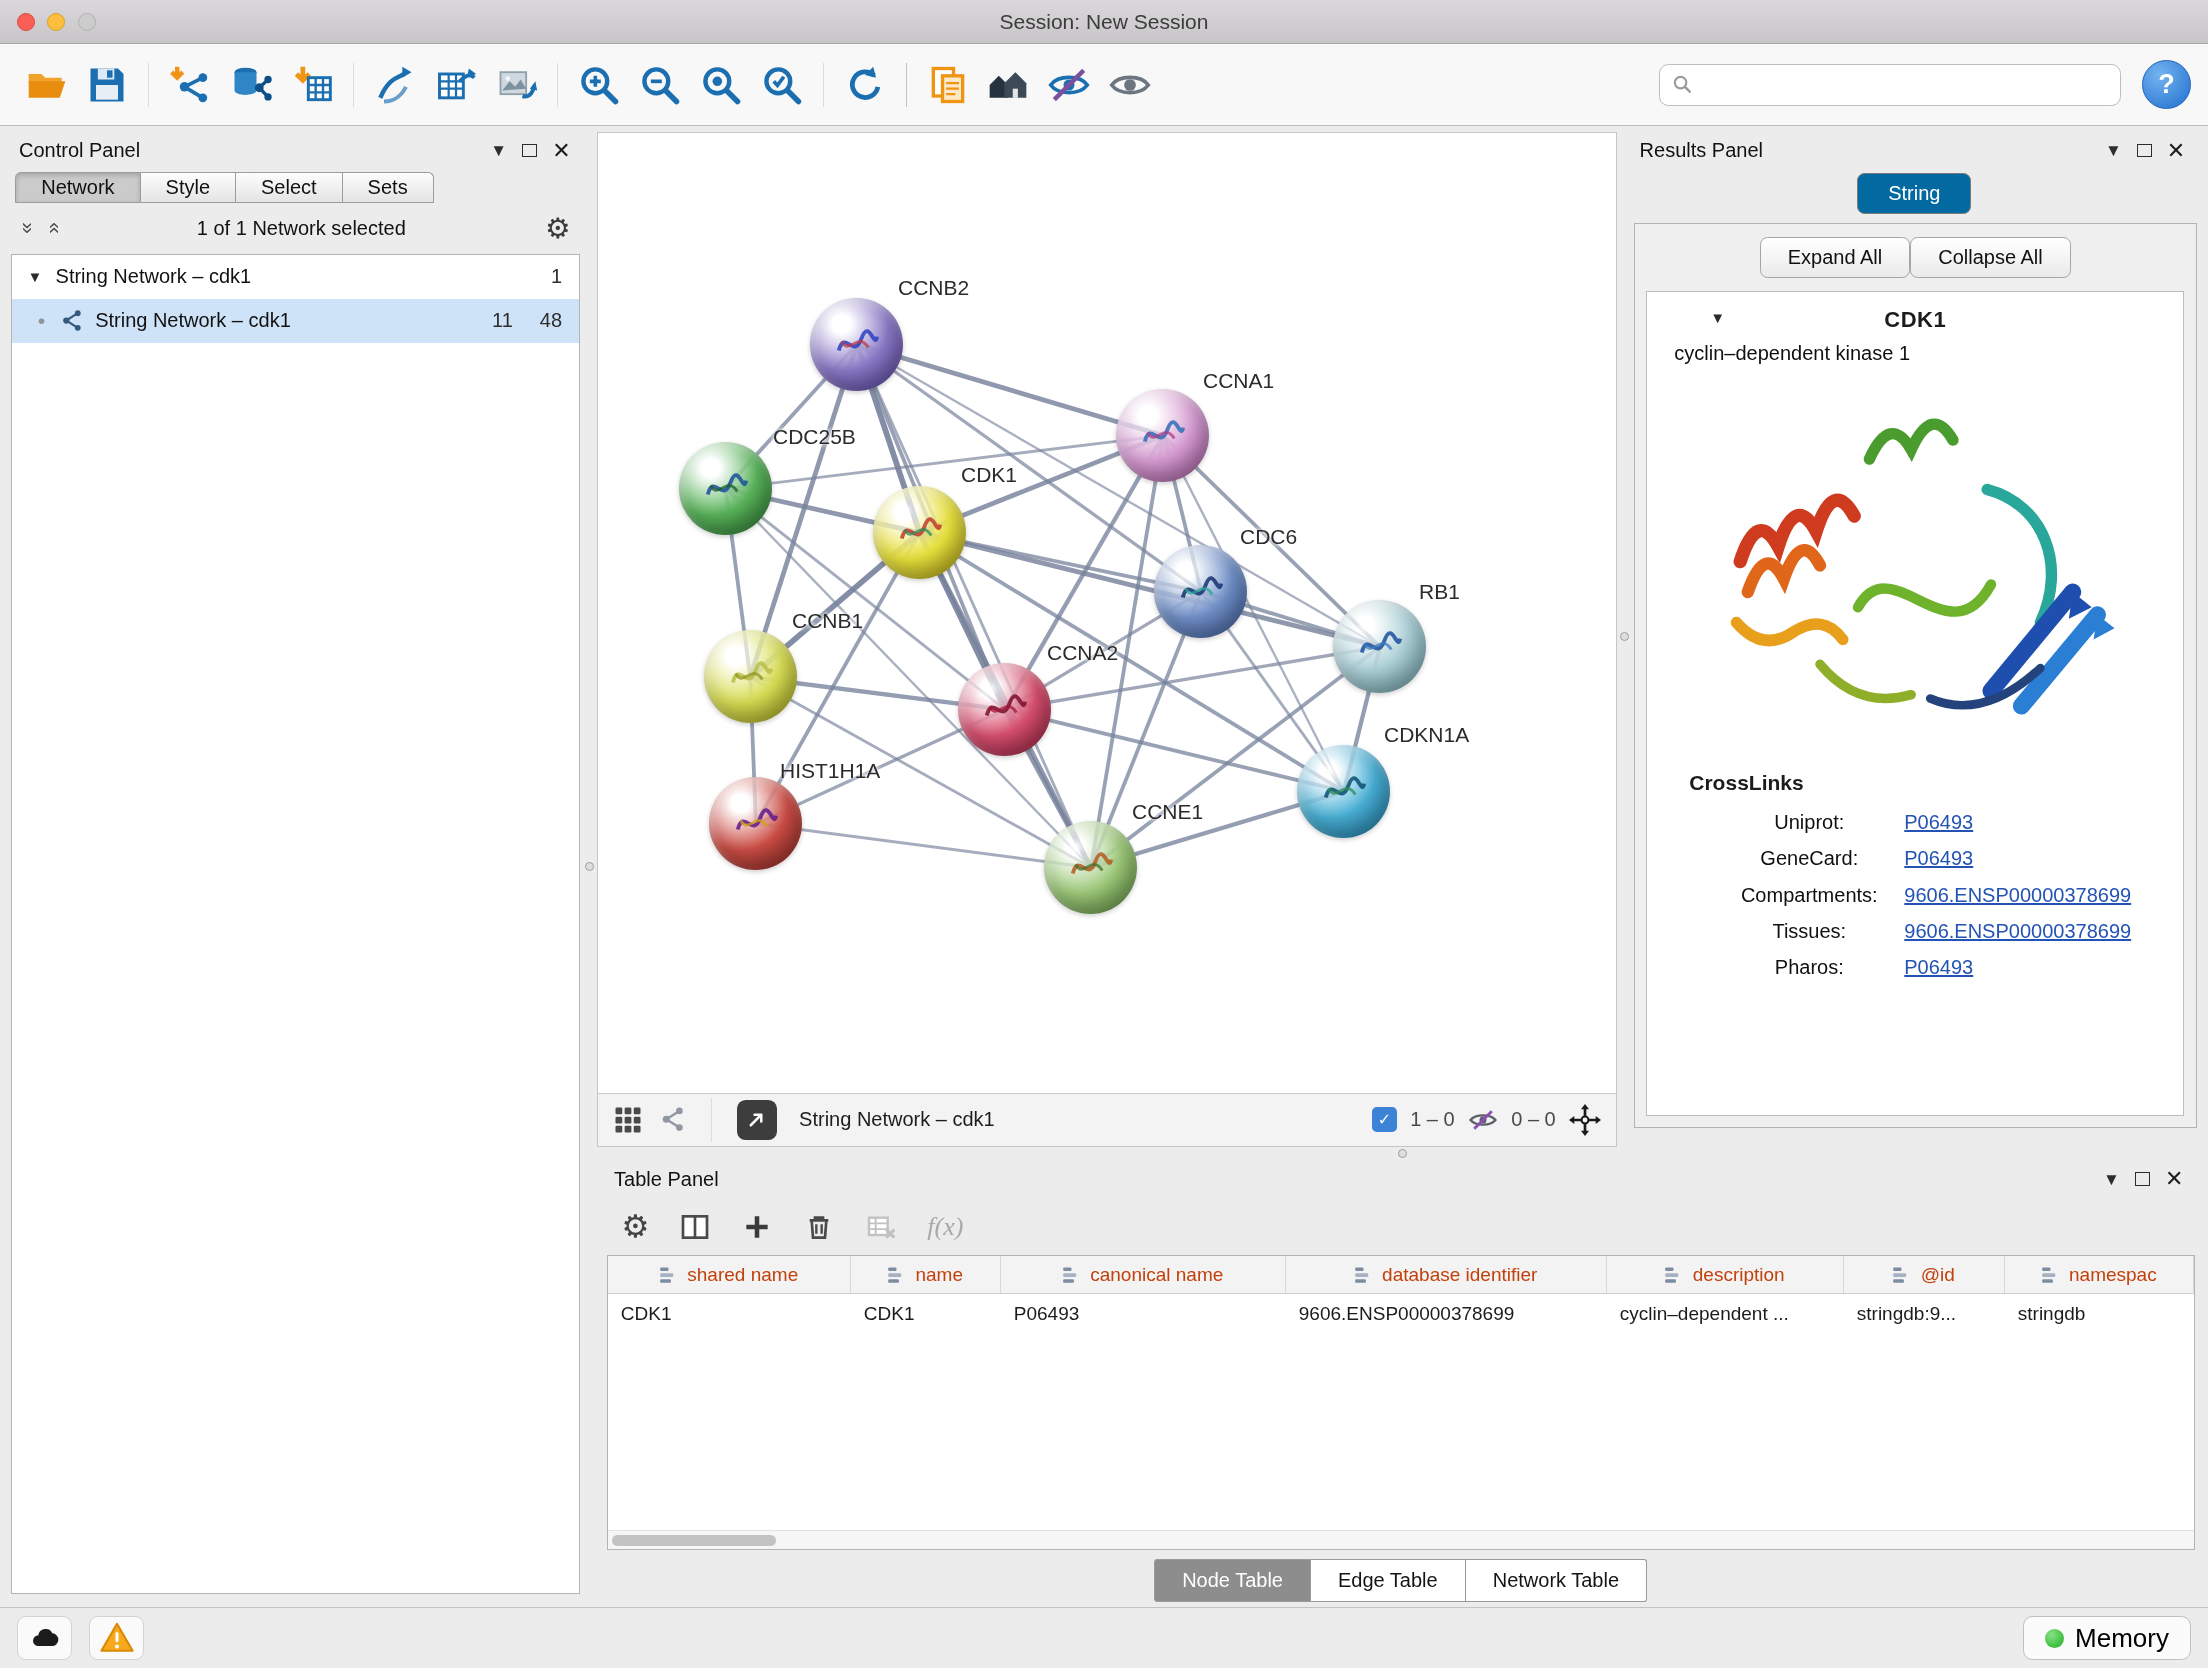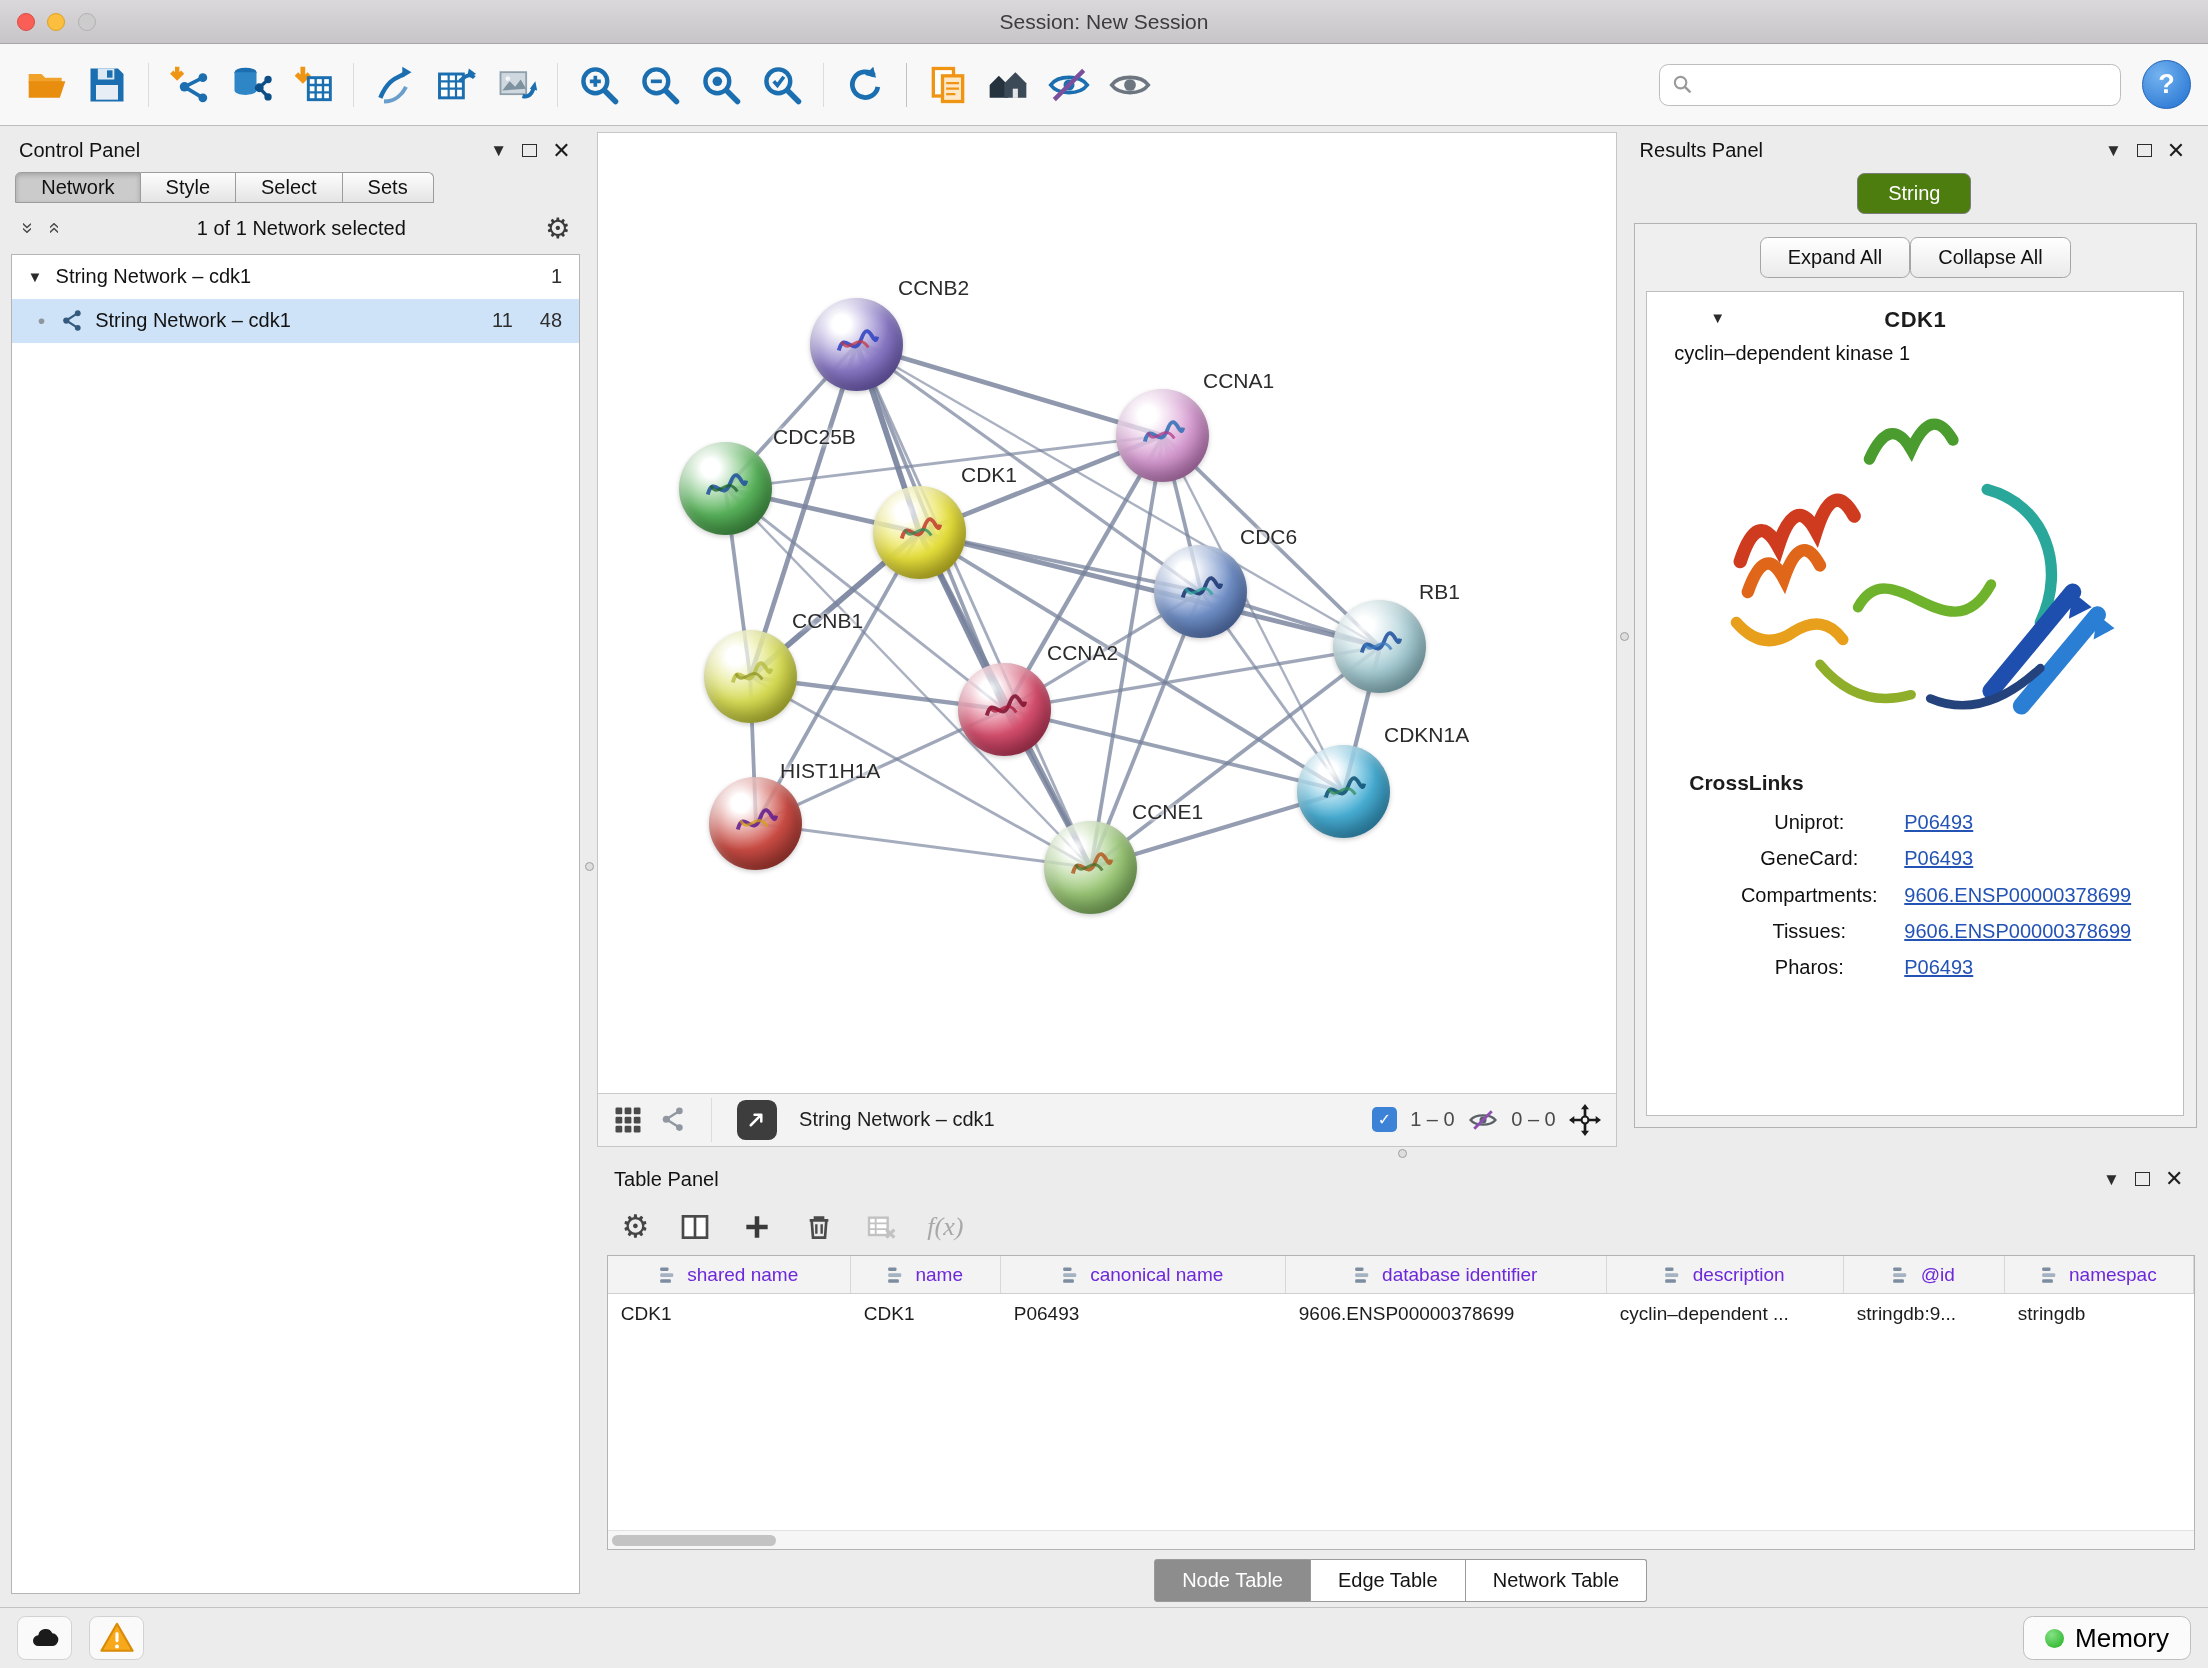--- a/index.html
+++ b/index.html
@@ -81,21 +81,21 @@
   .cf-ic { display:flex; align-items:center; cursor:pointer; }
   .cf-name { font-size:20px; color:#1d1d1d; margin-left:7.6px; }
   .cf-right { margin-left:auto; display:flex; align-items:center; gap:13.3px; }
   .cf-count { font-size:20px; color:#4a4a4a; }
   .checkbox { width:25px; height:25px; border-radius:4.8px; background:#3c83d8; color:#fff; display:flex; align-items:center; justify-content:center; font-size:16px; cursor:pointer; }
   .darkbtn { width:40px; height:40px; border-radius:8.6px; background:#3d3d3d; border:none; display:flex; align-items:center; justify-content:center; cursor:pointer; }
 
   
   .results-panel { width:576px; flex:none; display:flex; flex-direction:column; padding:5.7px 11.4px 0 0; min-height:0; }
   .rp-tabrow { display:flex; justify-content:center; padding:3.8px 0 9.5px; }
-  .rp-tab { background:#4d7c0f; color:#fff; font-size:20px; padding:7.6px 30px; border-radius:7.6px; border:1px solid #7b7b7b; cursor:pointer; font-family:inherit; }
+  .rp-tab { background:#0369a1; color:#fff; font-size:20px; padding:7.6px 30px; border-radius:7.6px; border:1px solid #7b7b7b; cursor:pointer; font-family:inherit; }
   .rp-box { flex:none; height:905px; border:1px solid #b3b3b3; background:#efefef; margin-left:1.9px; display:flex; flex-direction:column; padding:13.3px 11.4px 11.4px; gap:13.3px; }
   .rp-buttons { display:flex; justify-content:center; }
   .btn { font-family:inherit; font-size:20px; padding:7.6px 27px; border:1px solid #a5a5a5; border-radius:7.6px; background:linear-gradient(#ffffff,#eaeaea); color:#111; cursor:pointer; }
   .rp-inner { flex:1; background:#fff; border:1px solid #bdbdbd; overflow:hidden; display:flex; flex-direction:column; }
   .rp-sechead { position:relative; padding:15px 0 5.7px; text-align:center; flex:none; }
   .rp-sechead .twisty { position:absolute; left:63px; top:17px; cursor:pointer; }
   .rp-secname { font-weight:bold; font-size:22px; letter-spacing:0.5px; }
   .rp-desc { padding:3.8px 27px 5.7px; font-size:20px; color:#101010; text-align:left; }
   .protein-img { display:block; margin:7.6px auto 11.4px; }
   .cl-heading { font-weight:bold; font-size:21px; padding:9.5px 0 9.5px 42px; }
@@ -105,21 +105,21 @@
 
   
   .table-panel { height:447px; flex:none; display:flex; flex-direction:column; padding:0 13.3px 5.7px 9.5px; min-height:0; }
   .tp-toolbar { height:57px; flex:none; display:flex; align-items:center; gap:30px; padding-left:15px; }
   .tico { display:flex; align-items:center; cursor:pointer; background:none; border:none; }
   .tico svg { width:32px; height:32px; }
   .tp-gear { font-size:31px; color:#444; cursor:pointer; line-height:1; }
   .fx { font-family:Liberation Serif, serif; font-style:italic; font-size:26px; color:#a8a8a8; cursor:default; }
   .table-box { flex:1; border:1px solid #b3b3b3; background:#fff; display:flex; flex-direction:column; overflow:hidden; }
   .thead { display:grid; background:#f3f3f3; border-bottom:1px solid #cfcfcf; flex:none; }
-  .th { display:flex; align-items:center; justify-content:center; gap:9.5px; padding:7.6px 5.7px; border-right:1px solid #d8d8d8; font-size:19px; color:#6d28d9; overflow:hidden; white-space:nowrap; cursor:pointer; }
+  .th { display:flex; align-items:center; justify-content:center; gap:9.5px; padding:7.6px 5.7px; border-right:1px solid #d8d8d8; font-size:19px; color:#c2410c; overflow:hidden; white-space:nowrap; cursor:pointer; }
   .col-ic { width:19px; height:19px; flex:none; }
   .tr { display:grid; flex:none; }
   .td { padding:8.6px 13.3px; font-size:19px; white-space:nowrap; overflow:hidden; cursor:default; }
   .tfill { flex:1; }
   .hscroll { height:19px; flex:none; border-top:1px solid #e2e2e2; background:#f6f6f6; display:flex; align-items:center; padding:0 4.8px; }
   .hthumb { width:164px; height:11.4px; border-radius:5.7px; background:#c3c3c3; cursor:pointer; }
   .tp-tabs { height:51px; flex:none; display:flex; align-items:center; justify-content:center; padding-top:9.5px; }
   .seg { font-family:inherit; font-size:20px; padding:8.6px 27px; border:1px solid #9a9a9a; background:#fff; color:#141414; border-left-width:0; cursor:pointer; }
   .seg:first-child { border-left-width:1px; border-radius:2.9px 0 0 2.9px; }
   .seg:last-child { border-radius:0 2.9px 2.9px 0; }

